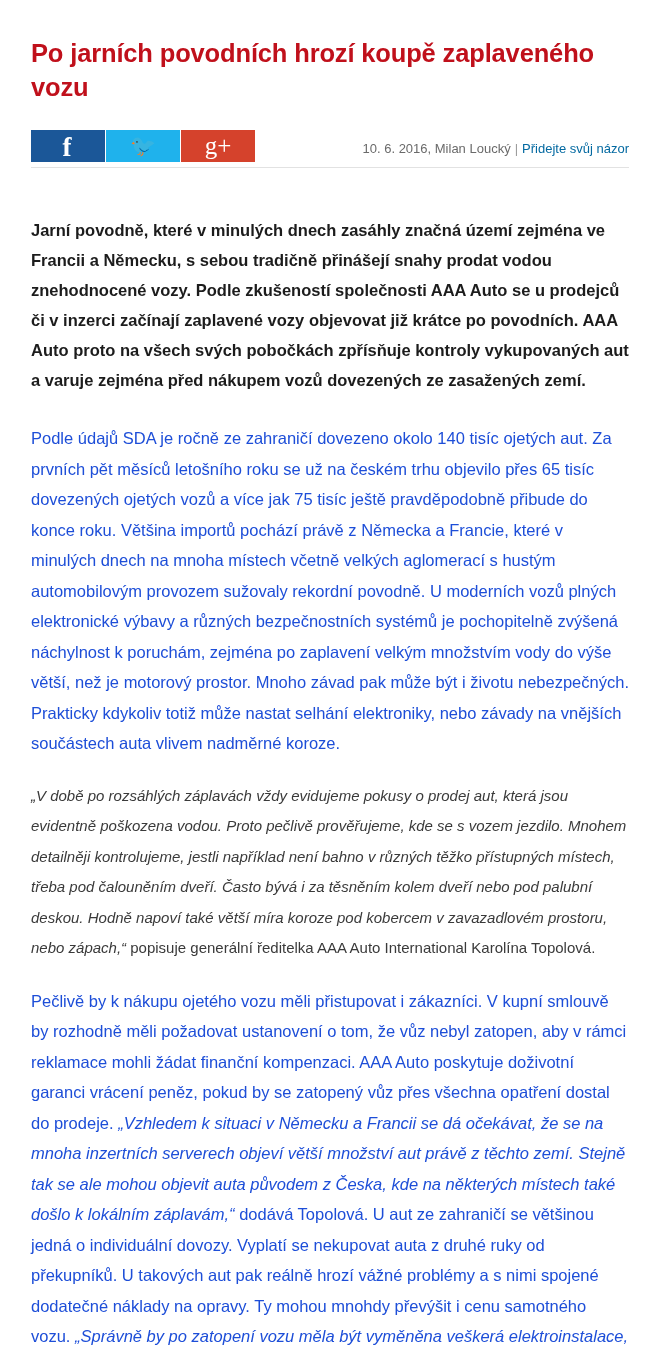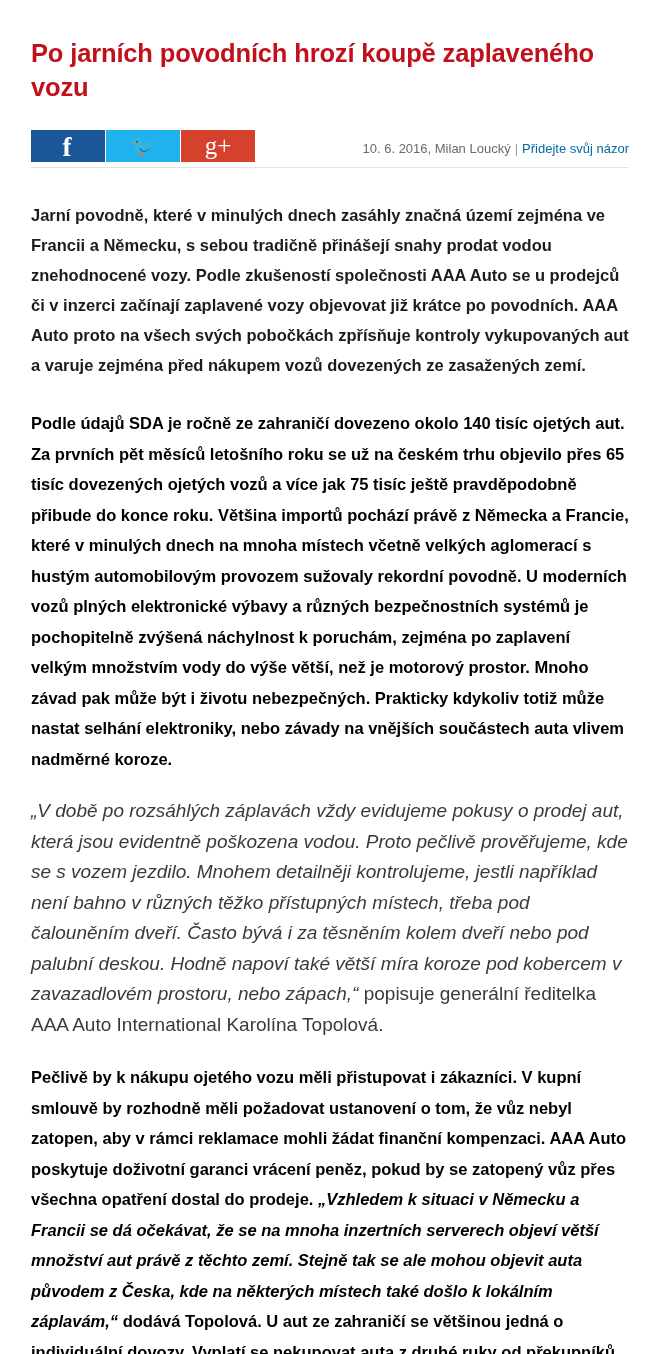--- a/index.html
+++ b/index.html
@@ -95,41 +95,41 @@
   }
   .byline .sep { color: #9b9b9b; padding: 0 4px; }
   .byline .comment-link {
     color: #0369a1;
     text-decoration: none;
     cursor: pointer;
   }
 
   
   .perex {
-    margin: 32px 0 0 0;
+    margin: 47px 0 0 0;
     font-size: 16.5px;
     line-height: 30px;
     font-weight: bold;
     color: #1c1c1c;
   }
   p.body-par {
     margin: 28px 0 0 0;
     font-size: 16.5px;
     line-height: 30.5px;
-    color: #000000;
-    font-weight: bold;
+    color: #1d4ed8;
+    font-weight: normal;
   }
   p.body-par.tight { margin-top: 22px; }
   p.body-par em, .quote-par {
     font-style: italic;
     margin-top: 32px;
   }
   .quote-par {
     margin: 22px 0 0 0;
-    font-size: 19px;
+    font-size: 15px;
     line-height: 30.5px;
     color: #3a3a3a;
   }
   .quote-par .attrib { font-style: normal; }
 </style>
 </head>
 <body>
 
 <div class="article">
 

